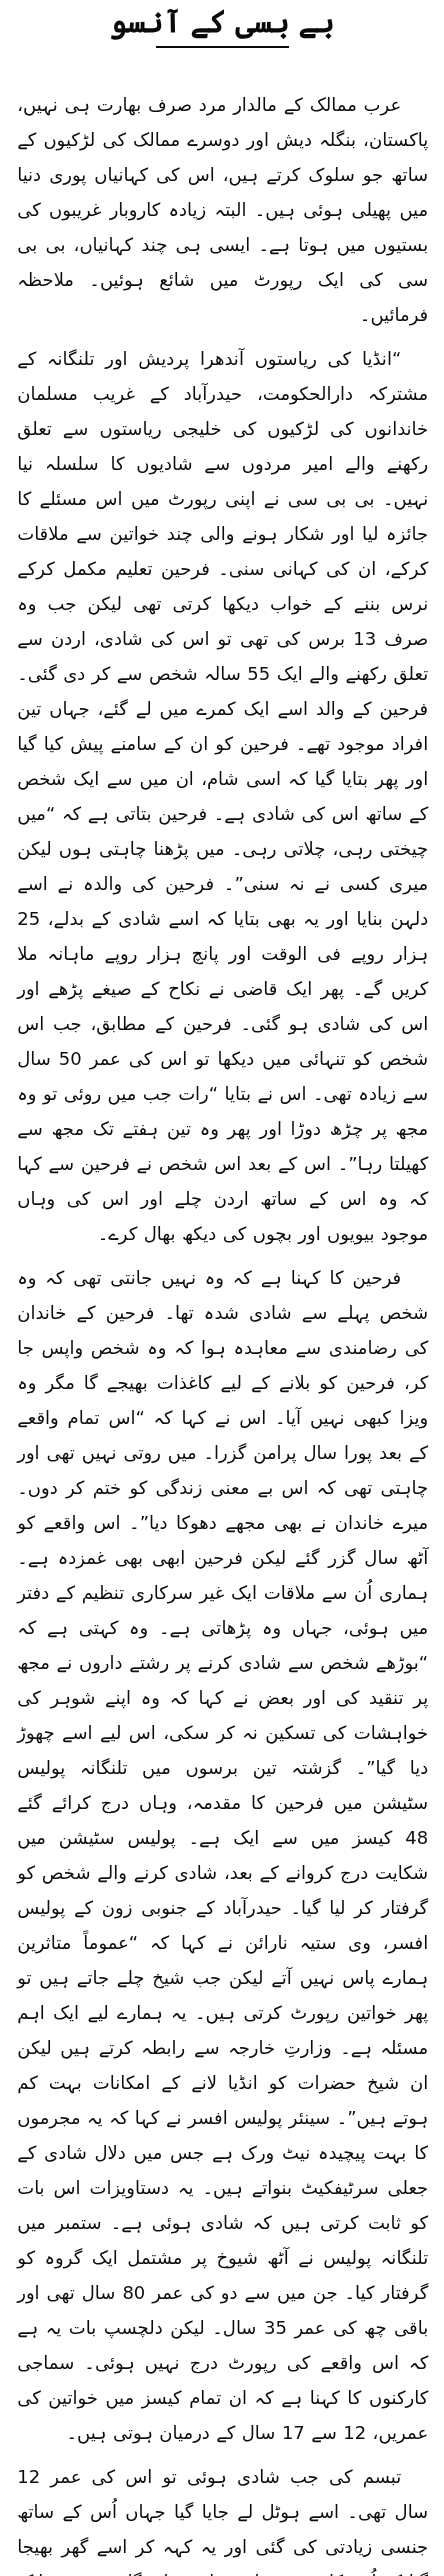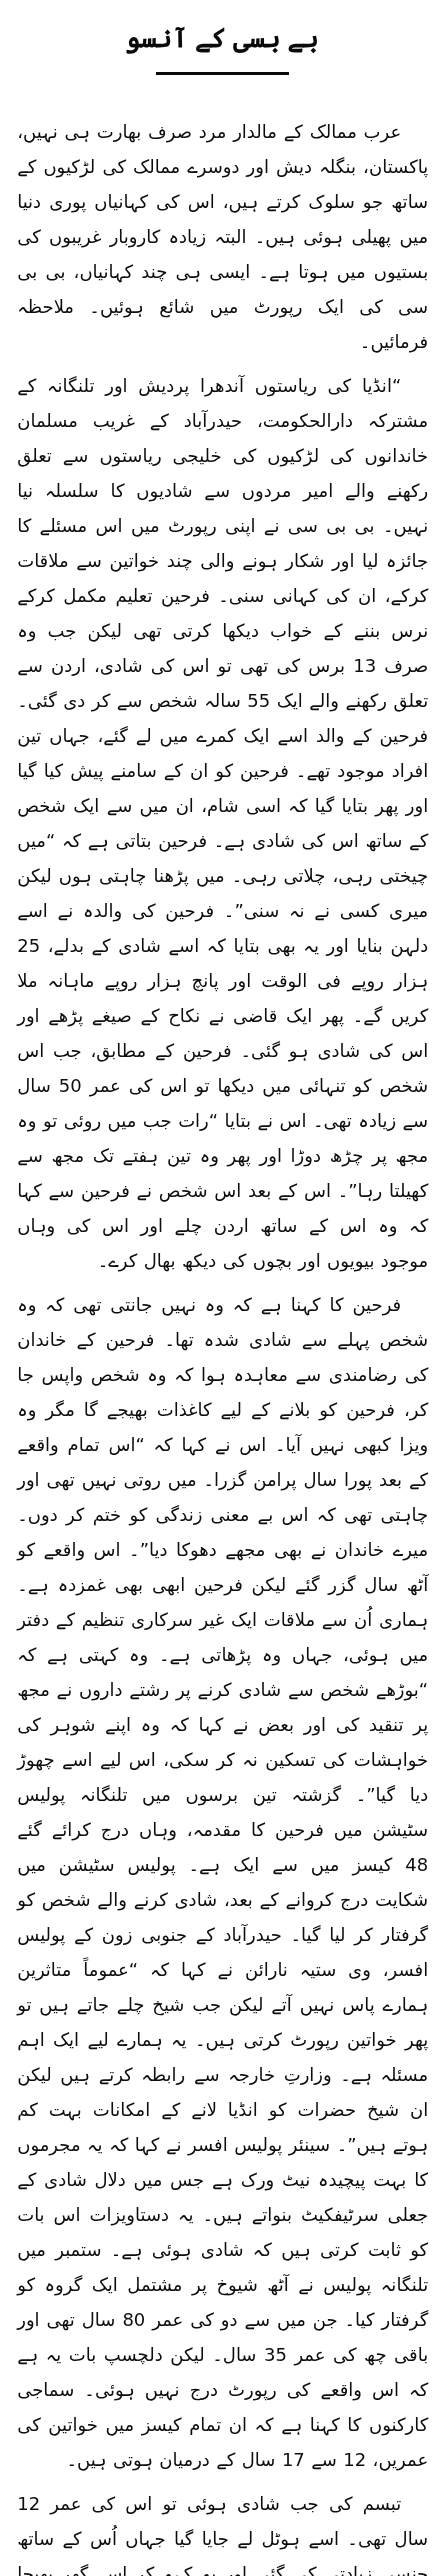--- a/index.html
+++ b/index.html
@@ -15,24 +15,24 @@
     background: #ffffff;
     color: #0a0a0a;
     overflow: hidden;
     direction: rtl;
   }
   .title-block {
     padding-top: 4.1px;
     text-align: center;
   }
   .article-title {
-    margin: 16px;
-    font-family: Liberation Serif, serif;
+    margin: 0;
+    font-family: Liberation Sans, sans-serif;
     font-weight: 700;
-    font-size: 27px;
+    font-size: 31px;
     line-height: 36px;
     color: #0a0a0a;
     letter-spacing: 0.7px;
   }
   .title-underline {
     width: 133px;
     height: 2.7px;
     background: #0a0a0a;
     margin: 5.5px auto 0 auto;
   }

